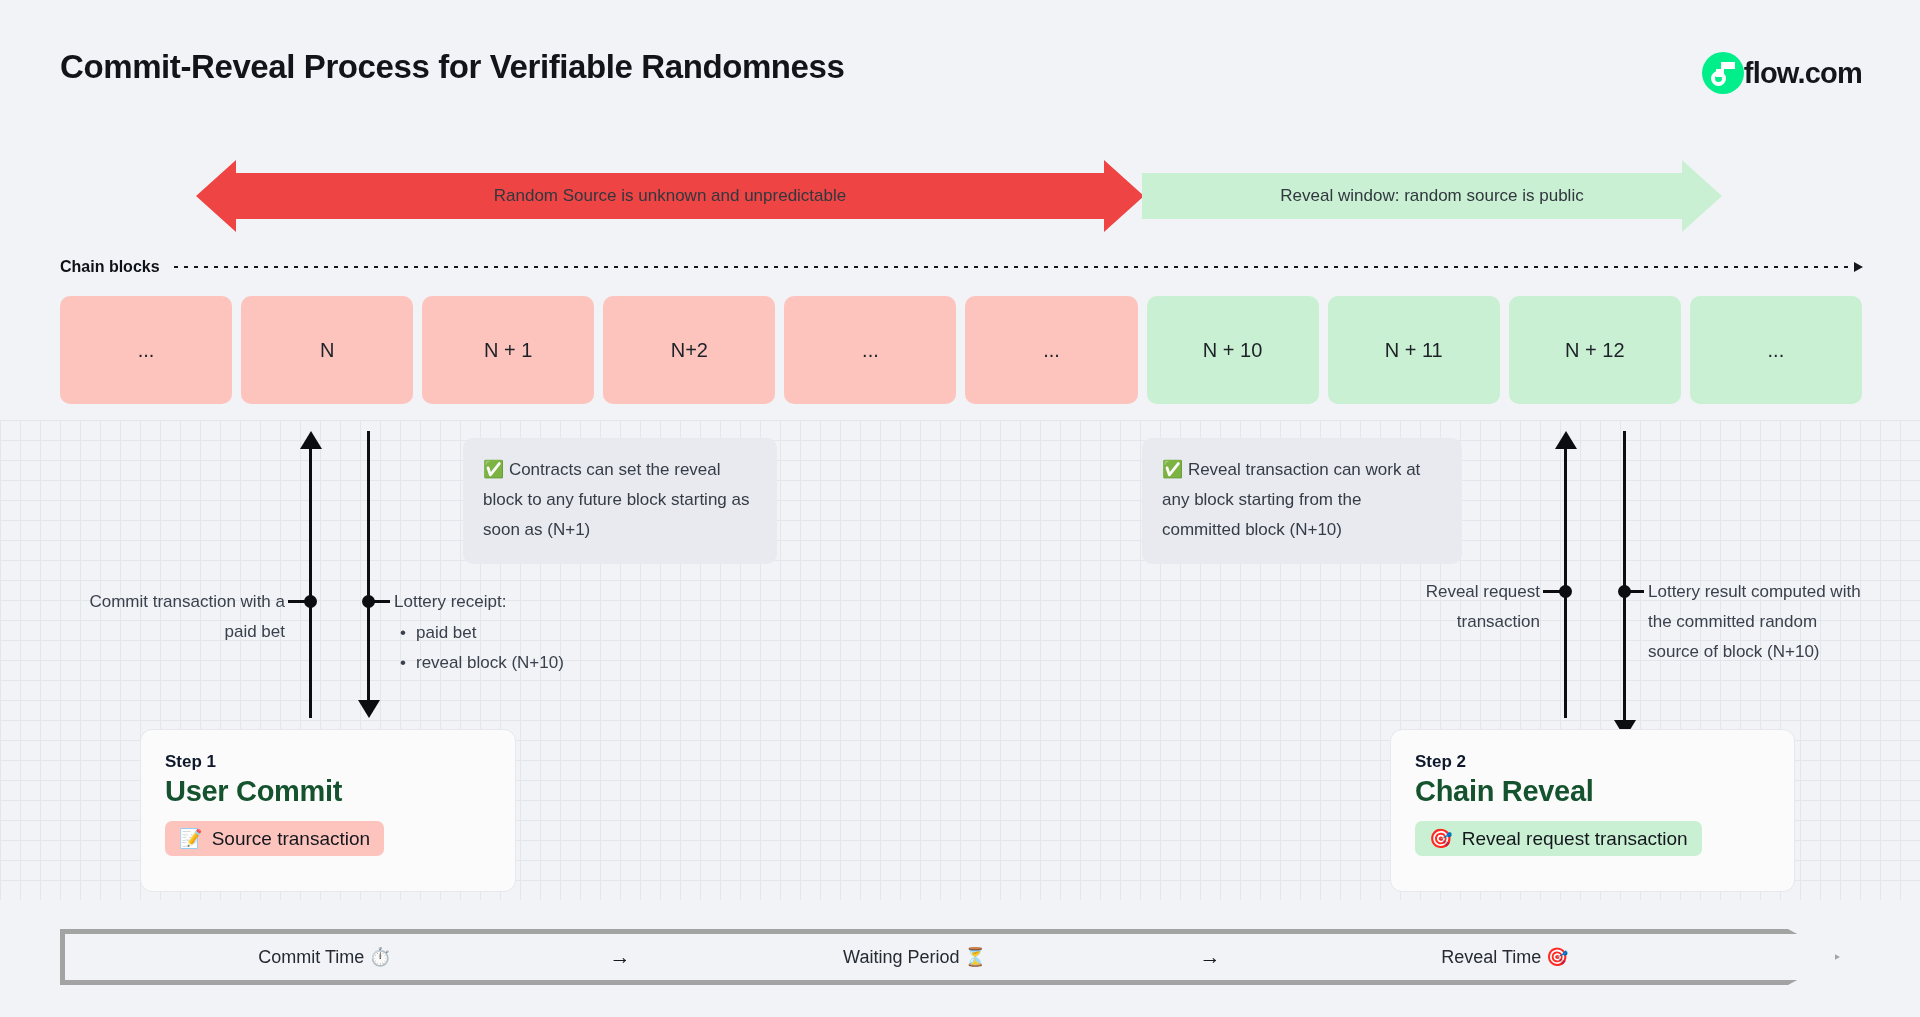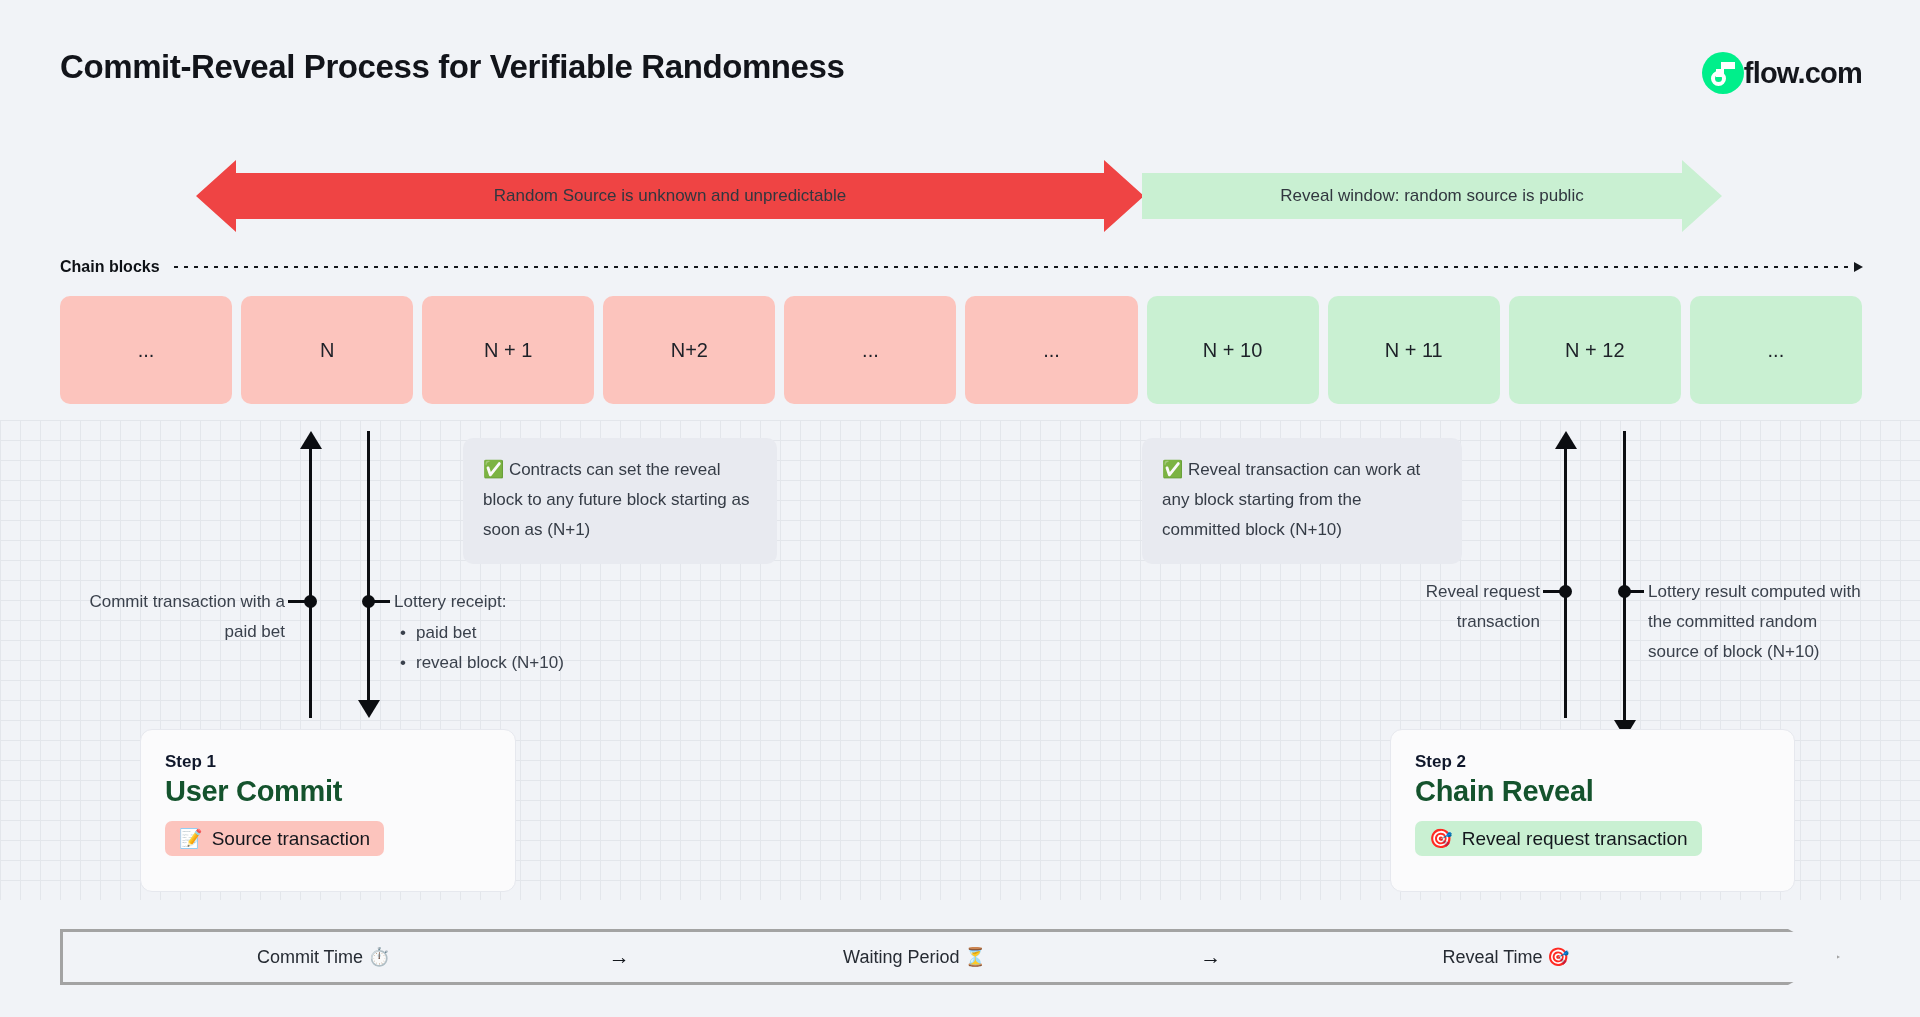--- a/index.html
+++ b/index.html
@@ -270,21 +270,21 @@
   .step-pill.pink  { background: #fcc4bd; }
   .step-pill.green { background: #c9f0d2; }
 
   
   .phase-bar {
     position: absolute;
     left: 60px; top: 929px;
     width: 1780px;
     height: 56px;
     background: #f1f3f7;
-    border: 3px solid #a3a3a3;
+    border: 5px solid #a3a3a3;
     display: flex;
     align-items: center;
     clip-path: polygon(0 0, calc(100% - 52px) 0, 100% 50%, calc(100% - 52px) 100%, 0 100%);
   }
   .phase-seg {
     flex: 1;
     text-align: center;
     font-size: 18px;
     color: #262b33;
     white-space: nowrap;

